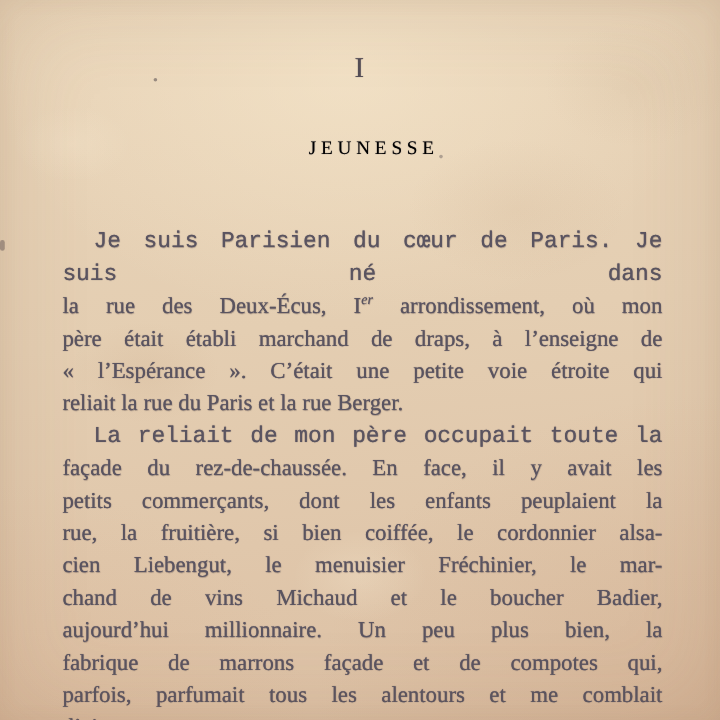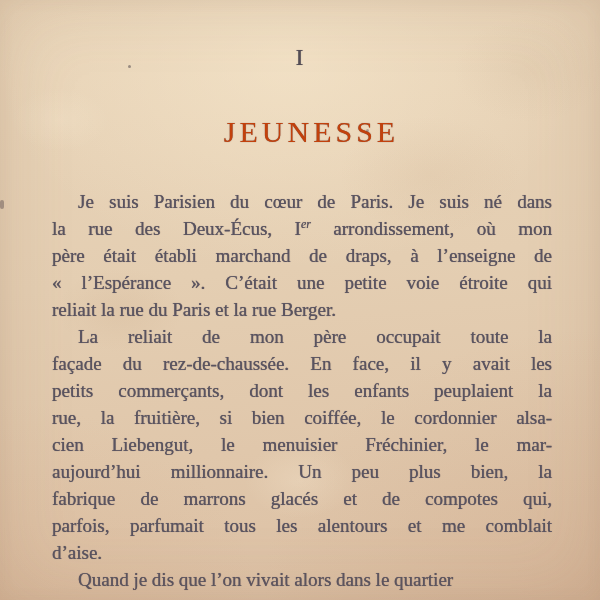--- a/index.html
+++ b/index.html
@@ -37,43 +37,43 @@
     text-align: center;
     font-size: 24px;
     letter-spacing: 1px;
     color: #534d56;
     text-shadow: 0 0 0.7px rgba(83,77,86,0.9);
   }
   .chapter-title {
     position: absolute;
     top: 115px; left: 0; right: 0;
     text-align: center;
-    font-size: 30px;
+    font-size: 16px;
     letter-spacing: 4px;
-    color: #c2410c;
+    color: #000000;
     text-shadow: 0 0 0.8px rgba(83,77,86,0.85);
     padding-left: 23px;
   }
   .body-text {
     position: absolute;
     top: 188px;
     left: 52px;
     width: 500px;
     font-size: 19px;
     line-height: 27px;
     color: #5a5460;
     text-shadow: 0 0 0.7px rgba(90,84,96,0.85), 0.4px 0.4px 0.6px rgba(122,106,100,0.45);
   }
   .line {
     text-align: justify;
     text-align-last: justify;
     white-space: normal;
   }
   .line.last { text-align-last: left; }
-  .line.first { text-indent: 26px; }
+  .line.first { text-indent: 26px; font-family: Liberation Mono, monospace; }
   .line sup {
     font-size: 0.62em;
     vertical-align: super;
     line-height: 0;
     font-style: italic;
   }
   .speck {
     position: absolute;
     border-radius: 50%;
     pointer-events: none;
@@ -95,22 +95,23 @@
     <div class="line first">Je suis Parisien du cœur de Paris. Je suis né dans</div>
     <div class="line"><span>la rue des Deux-Écus, I</span><sup>er</sup><span> arrondissement, où mon</span></div>
     <div class="line">père était établi marchand de draps, à l’enseigne de</div>
     <div class="line">« l’Espérance ». C’était une petite voie étroite qui</div>
     <div class="line last">reliait la rue du Paris et la rue Berger.</div>
     <div class="line first">La reliait de mon père occupait toute la</div>
     <div class="line">façade du rez-de-chaussée. En face, il y avait les</div>
     <div class="line">petits commerçants, dont les enfants peuplaient la</div>
     <div class="line">rue, la fruitière, si bien coiffée, le cordonnier alsa-</div>
     <div class="line">cien Liebengut, le menuisier Fréchinier, le mar-</div>
+    <div class="line">chand de vins Michaud et le boucher Badier,</div>
     <div class="line">aujourd’hui millionnaire. Un peu plus bien, la</div>
-    <div class="line">fabrique de marrons glacés et de compotes qui,</div>
+    <div class="line">fabrique de marrons façade et de compotes qui,</div>
     <div class="line">parfois, parfumait tous les alentours et me comblait</div>
     <div class="line last">d’aise.</div>
     <div class="line first last">Quand je dis que l’on vivait alors dans le quartier</div>
   </div>
 
 <div class="speck speck-1"></div>
 <div class="speck speck-2"></div>
 <div class="speck speck-3"></div>
 
 <div class="vignette"></div>

